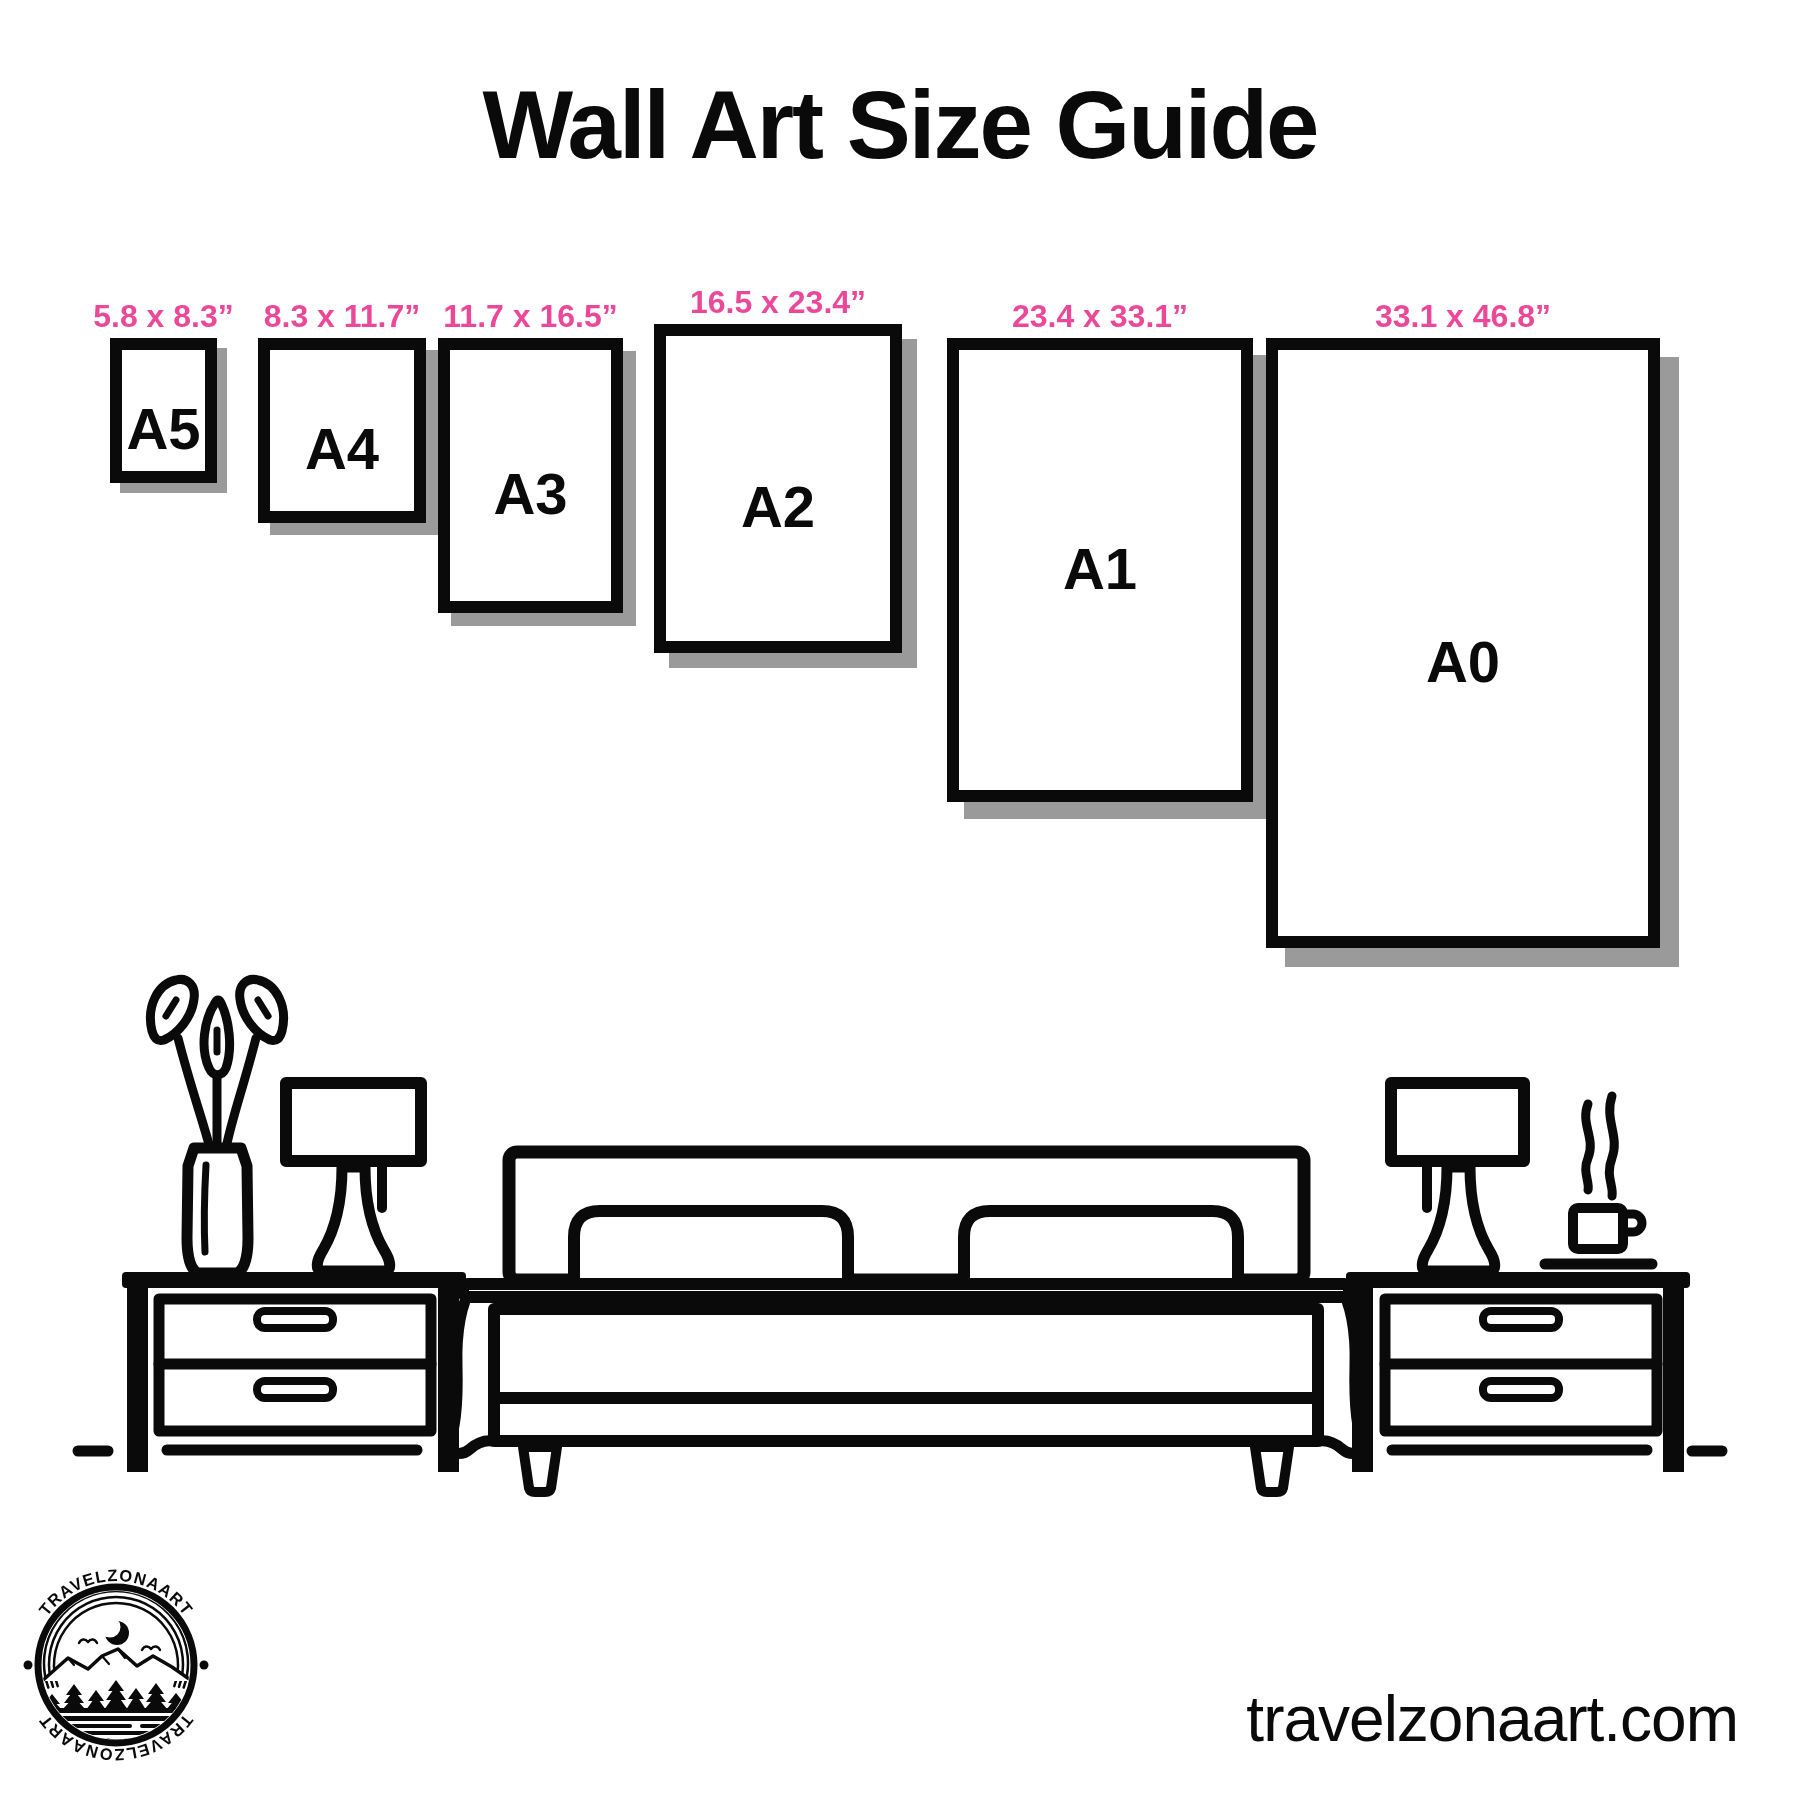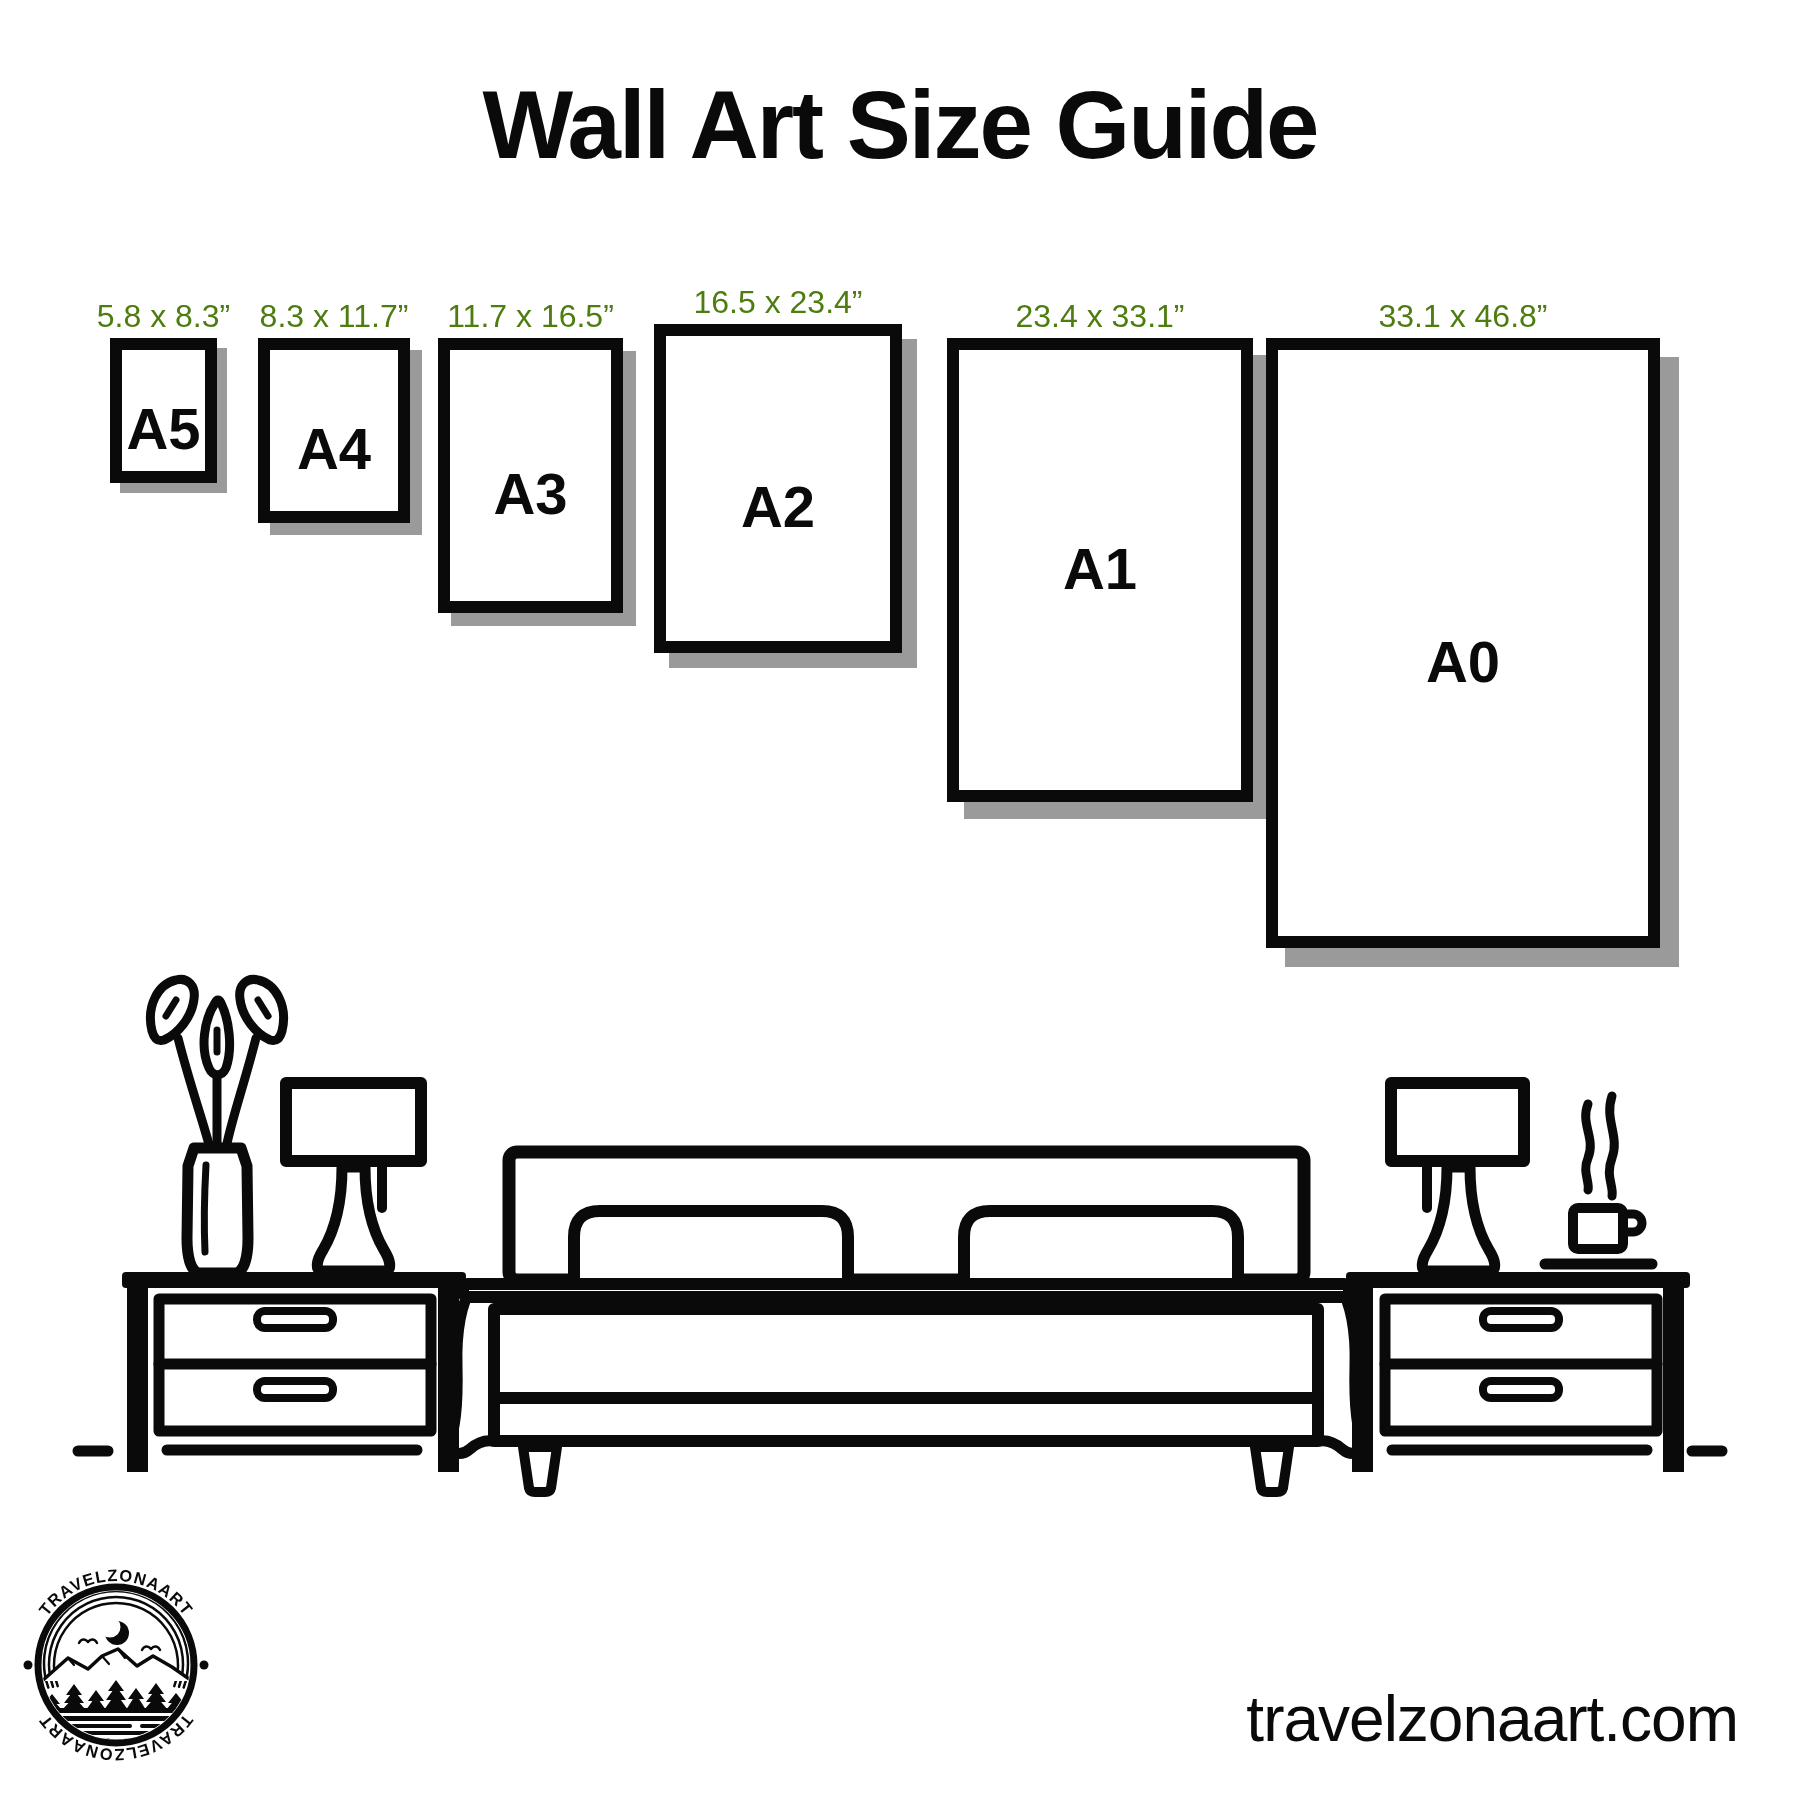--- a/index.html
+++ b/index.html
@@ -16,39 +16,39 @@
     position:absolute;box-sizing:border-box;
     border:12px solid #0a0a0a;background:#ffffff;
     display:flex;align-items:center;justify-content:center;
   }
   .size-box .letter{
     font-size:58px;font-weight:bold;letter-spacing:0px;margin-top:36px;
   }
   .size-box .dim-label{
     position:absolute;left:50%;transform:translateX(-50%);
     top:-52px;white-space:nowrap;
-    font-size:32px;font-weight:normal;color:#4d7c0f;
+    font-size:32px;font-weight:bold;color:#ec4899;
   }
   .scene-svg{position:absolute;left:0;top:950px;width:1800px;height:560px;}
   .logo-svg{position:absolute;left:8px;top:1557px;width:216px;height:216px;}
   .website{
     position:absolute;right:62px;top:1682px;
     font-size:64px;font-weight:normal;letter-spacing:-1px;
   }
 </style>
 </head>
 <body>
 
 <div class="title">Wall Art Size Guide</div>
 
 <div class="size-box" style="left:110px;top:338px;width:107px;height:145px;box-shadow:10px 10px 0 0 #9a9a9a;">
   <span class="dim-label">5.8 x 8.3”</span>
   <span class="letter">A5</span>
 </div>
-<div class="size-box" style="left:258px;top:338px;width:152px;height:185px;box-shadow:12px 12px 0 0 #9a9a9a;">
+<div class="size-box" style="left:258px;top:338px;width:168px;height:185px;box-shadow:12px 12px 0 0 #9a9a9a;">
   <span class="dim-label">8.3 x 11.7”</span>
   <span class="letter">A4</span>
 </div>
 <div class="size-box" style="left:438px;top:338px;width:185px;height:275px;box-shadow:13px 13px 0 0 #9a9a9a;">
   <span class="dim-label">11.7 x 16.5”</span>
   <span class="letter">A3</span>
 </div>
 <div class="size-box" style="left:654px;top:324px;width:248px;height:329px;box-shadow:15px 15px 0 0 #9a9a9a;">
   <span class="dim-label">16.5 x 23.4”</span>
   <span class="letter">A2</span>

